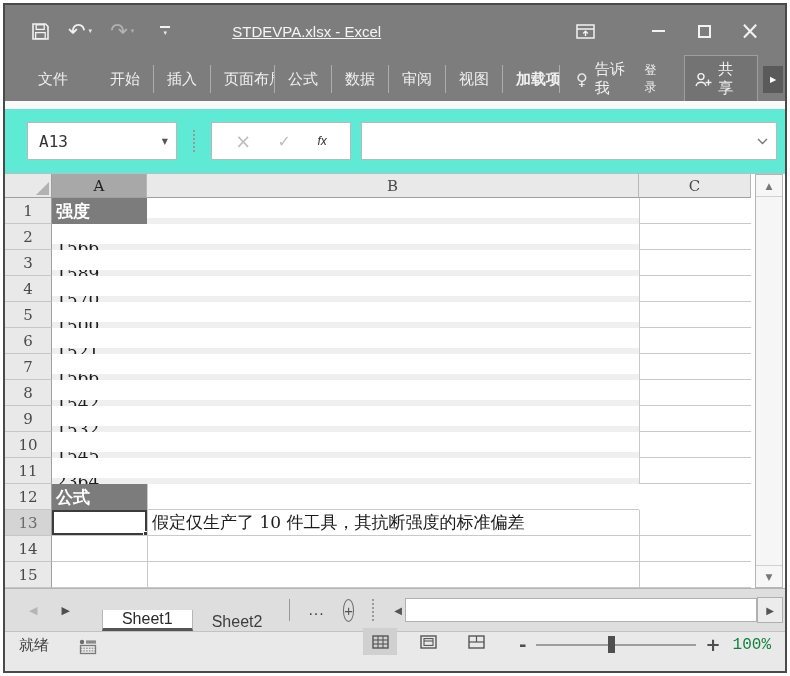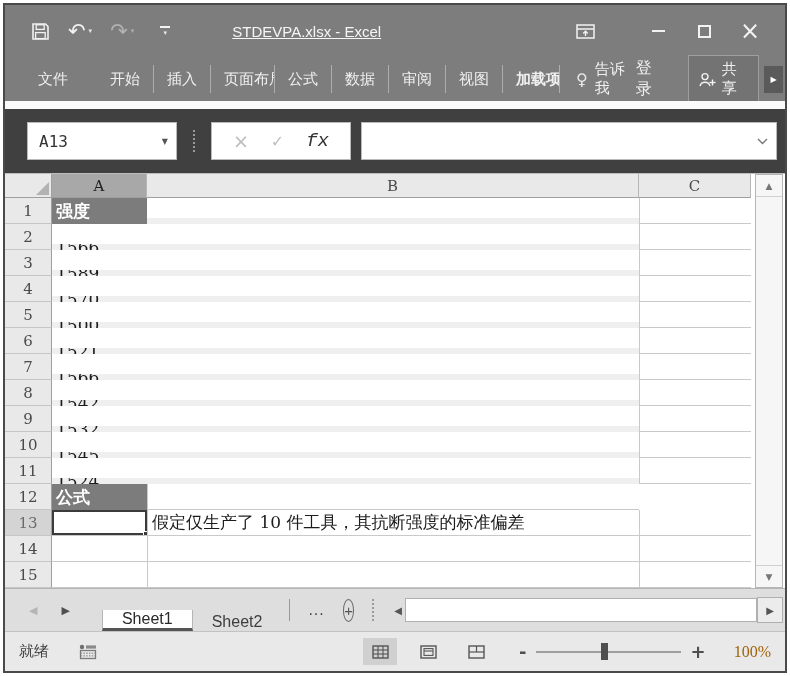--- a/index.html
+++ b/index.html
@@ -29,39 +29,39 @@
   .ribbonrow { height: 44px; background: #7d7d7d; display: flex; align-items: center; color: #f0f0f0; padding-left: 20px; flex: none; }
   .rtabs { display: flex; align-items: center; height: 28px; }
   .rtab { padding: 0 13px; font-size: 15px; line-height: 28px; white-space: nowrap; overflow: hidden; color: #f0f0f0; }
   .rtab.t0 { margin-right: 16px; text-align: center; }
   .rtab.t2, .rtab.t3, .rtab.t4, .rtab.t5, .rtab.t6, .rtab.t7, .rtab.t8 { border-left: 1px solid #adadad; }
   .rtab.t8 { border-right: 1px solid #adadad; font-weight: bold; }
   .rtab.t3 { max-width: 64px; }
   .rtab.t8 { max-width: 58px; }
   .tellme { display: flex; align-items: center; gap: 7px; margin-left: 16px; font-size: 15px; }
   .bulb { font-size: 16px; color: #e9e9e9; font-family: "DejaVu Sans", sans-serif; }
-  .signin { margin-left: auto; font-size: 16px; }
+  .signin { margin-left: auto; font-size: 12px; text-align: center; }
   .share { margin-left: 22px; margin-right: 5px; display: flex; align-items: center; gap: 6px; font-size: 15px;
            border: 1px solid #9e9e9e; background: #737373; padding: 4px 10px; }
   .ribbon-expand { width: 20px; height: 27px; background: #5a5a5a; color: #fff; display: flex; align-items: center;
                    justify-content: center; font-size: 8px; margin-right: 2px; font-family: "DejaVu Sans", sans-serif; }
 
   
   .whitestrip { height: 8px; background: #fafafa; flex: none; }
-  .formula { height: 65px; background: #404040; border-bottom: 1px solid #bdbdbd; display: flex; align-items: center;
+  .formula { height: 65px; background: #5eead4; border-bottom: 1px solid #bdbdbd; display: flex; align-items: center;
              padding: 0 8px 0 22px; flex: none; }
   .namebox { width: 150px; height: 38px; background: #fff; border: 1px solid #b9b9b9; display: flex; align-items: center;
              padding: 0 8px 0 11px; font-family: "DejaVu Sans Mono", monospace; font-size: 16px; color: #333; }
   .namebox .tiny-caret { margin-left: auto; color: #555; font-family: "DejaVu Sans", sans-serif; }
   .dotsep { width: 0; height: 22px; border-left: 2px dotted #9a9a9a; margin: 0 16px; }
   .fbtns { width: 140px; height: 38px; background: #fff; border: 1px solid #b9b9b9; display: flex; align-items: center;
            justify-content: space-around; padding: 0 10px; }
   .fcancel { font-size: 19px; color: #bdbdbd; font-family: "DejaVu Sans", sans-serif; }
   .fcheck  { font-size: 16px; color: #bdbdbd; font-family: "DejaVu Sans", sans-serif; }
-  .ffx { font-family: Liberation Mono, monospace; font-style: italic; font-size: 19px; color: #333; }
+  .ffx { font-family: Liberation Sans, sans-serif; font-style: italic; font-size: 12px; color: #333; }
   .finput { flex: 1; height: 38px; background: #fff; border: 1px solid #b9b9b9; margin-left: 10px; display: flex;
             align-items: center; padding: 0 8px; font-family: "DejaVu Sans Mono", monospace; font-size: 15px; color: #222;
             justify-content: flex-end; }
 
   
   .gridwrap { height: 414px; display: flex; background: #fff; flex: none; }
   .gridtable { width: 746px; }
   .hdrrow, .grow { display: grid; grid-template-columns: 47px 95px 492px 112px; }
   .hdrrow { height: 24px; }
   .selall { background: #e9e9e9; border-right: 1px solid #9f9f9f; border-bottom: 1px solid #9f9f9f; position: relative; }
@@ -105,32 +105,32 @@
   .addsheet { width: 23px; height: 23px; border: 1.5px solid #6b6b6b; border-radius: 50%; display: flex; align-items: center;
               justify-content: center; font-size: 15px; color: #555; margin: 0 8px; line-height: 1; }
   .hscroll { display: flex; align-items: center; flex: 1; margin-left: 10px; margin-right: 2px; }
   .hs-left { font-size: 10px; color: #555; font-family: "DejaVu Sans", sans-serif; margin-right: 3px; }
   .hs-thumb { width: 352px; height: 24px; background: #fff; border: 1px solid #b0b0b0; }
   .hs-right { margin-left: auto; width: 26px; height: 26px; border: 1px solid #b0b0b0; background: #ececec;
               display: flex; align-items: center; justify-content: center; font-size: 10px; color: #555;
               font-family: "DejaVu Sans", sans-serif; }
 
   
-  .statusbar { height: 40px; background: #e9e9e9; border-top: 1px solid #c2c2c2; display: flex; align-items: center;
-               padding: 4px 14px; flex: none; }
+  .statusbar { height: 40px; background: #e9e9e9; border-top: 1px solid #c2c2c2; display: flex; align-items: flex-end;
+               padding: 16px 14px; flex: none; }
   .ready { font-size: 15px; color: #3f3f3f; }
   .macro { margin-left: 30px; display: flex; align-items: center; }
   .views { margin-left: auto; display: flex; align-items: center; gap: 14px; }
   .vbtn { width: 34px; height: 27px; display: flex; align-items: center; justify-content: center; }
   .vbtn.active { background: #d0d0d0; }
   .zoomgrp { display: flex; align-items: center; width: 252px; margin-left: 26px; }
   .zminus, .zplus { font-size: 18px; color: #4f4f4f; font-weight: bold; font-family: "DejaVu Sans", sans-serif; }
   .ztrack { flex: 1; height: 2px; background: #9e9e9e; margin: 0 10px; position: relative; }
   .zhandle { position: absolute; left: 45%; top: -8px; width: 7px; height: 17px; background: #4f4f4f; }
-  .zlabel { font-size: 16px; color: #a16207; margin-left: 28px; font-family: Liberation Serif, serif; }
+  .zlabel { font-size: 16px; color: #15803d; margin-left: 12px; font-family: Liberation Mono, monospace; }
 
   svg { display: block; }
 </style>
 </head>
 <body>
 
 <div class="frame">
 <div class="window">
 
   <div class="titlebar">
@@ -297,21 +297,21 @@
               <div class="cell hline vline"></div>
             </div>
             <div class="grow">
               <div class="rowhdr">10</div>
               <div class="cell fill">1545</div>
               <div class="cell fill"></div>
               <div class="cell hline vline"></div>
             </div>
             <div class="grow">
               <div class="rowhdr">11</div>
-              <div class="cell fill">1524</div>
+              <div class="cell fill">2364</div>
               <div class="cell fill"></div>
               <div class="cell hline vline"></div>
             </div>
             <div class="grow">
               <div class="rowhdr">12</div>
               <div class="cell dark">公式</div>
               <div class="cell hline vline"></div>
             </div>
             <div class="grow">
               <div class="rowhdr active">13</div>

